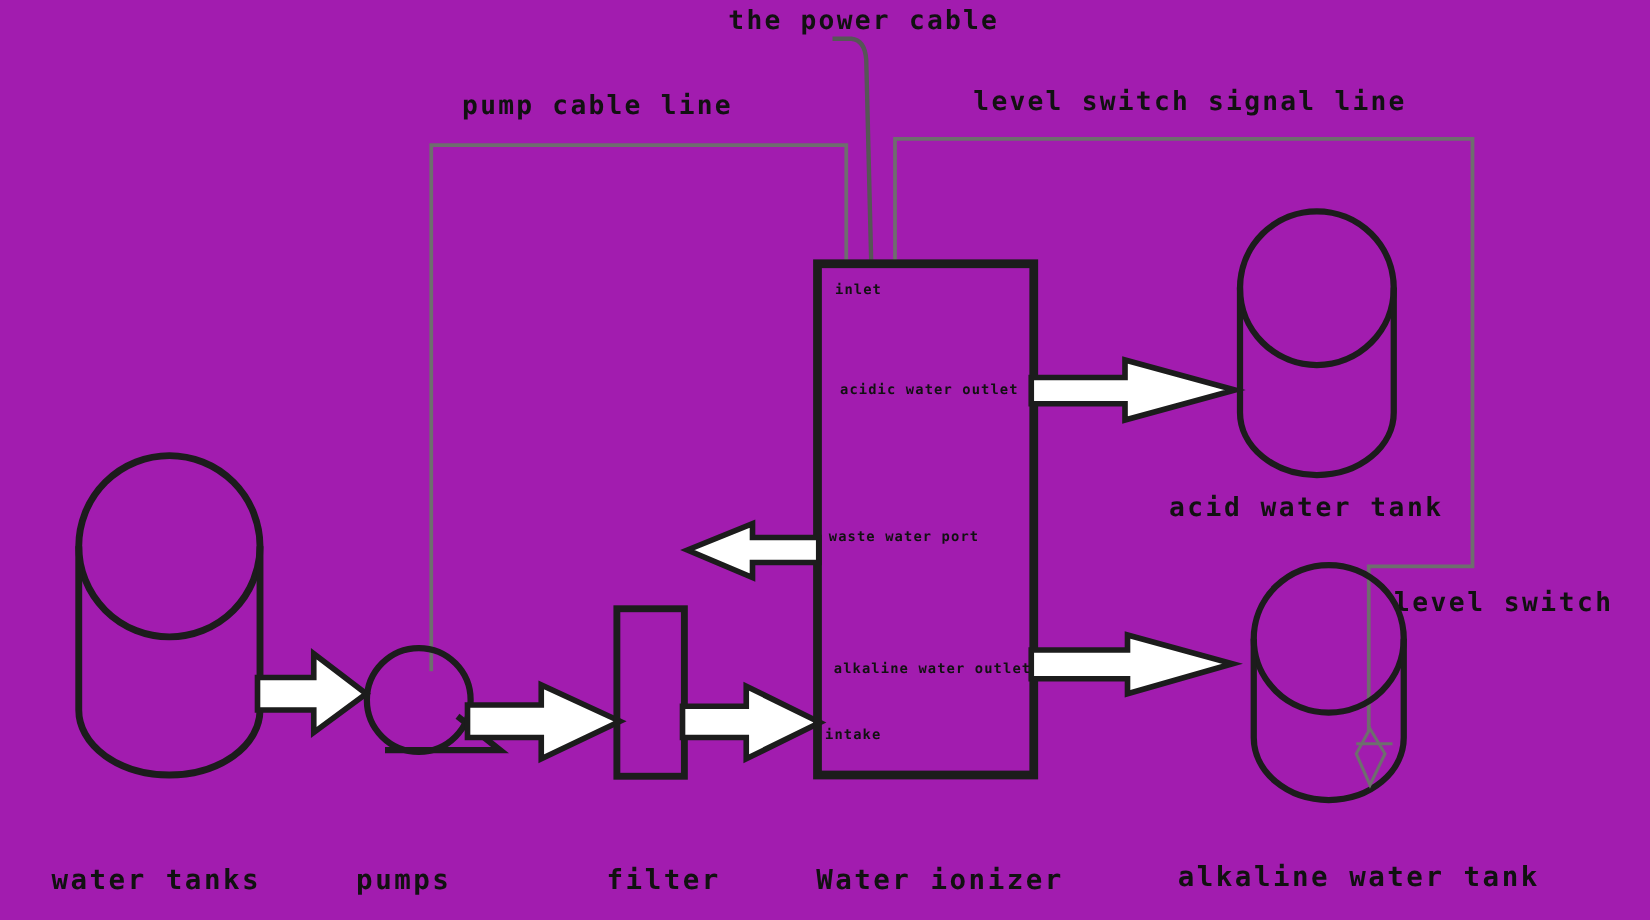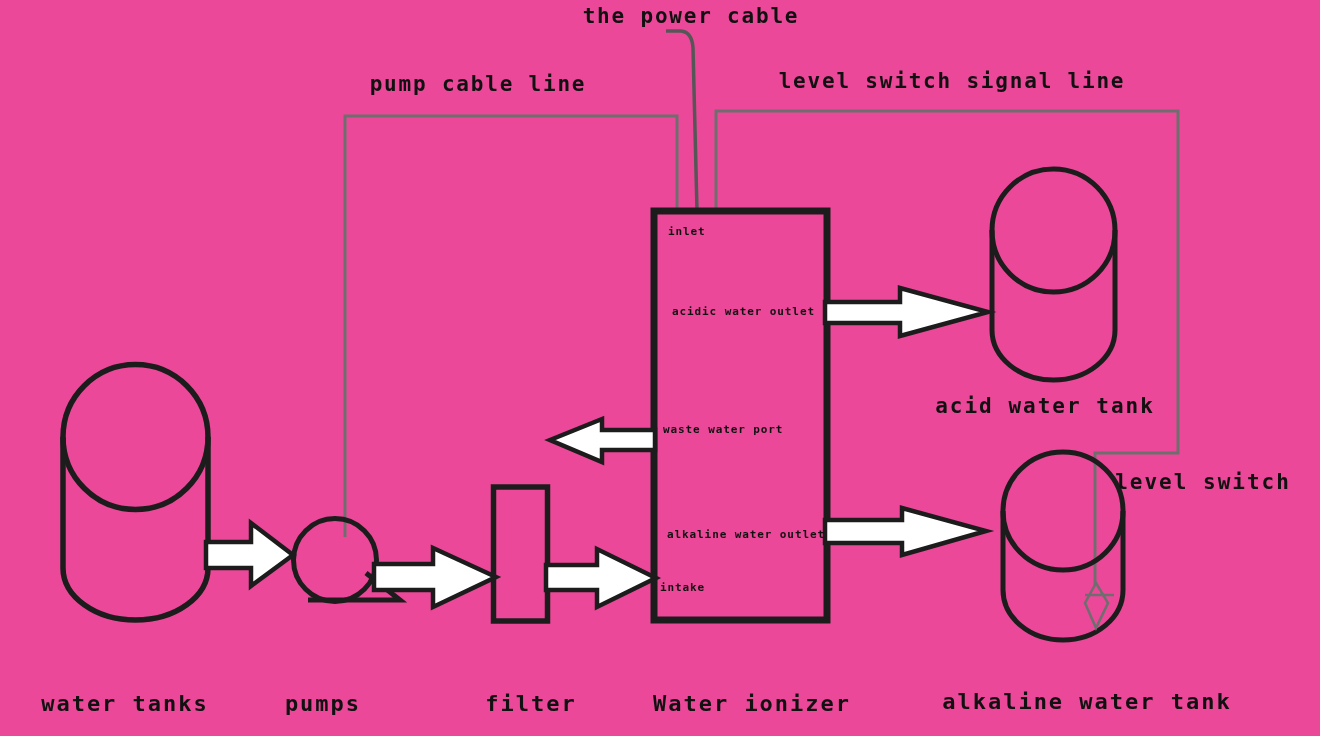--- a/index.html
+++ b/index.html
@@ -1,19 +1,19 @@
 <!DOCTYPE html>
 <html><head>
 <meta charset="utf-8">
 <style>
   html,body{margin:0;padding:0;background:#ffffff;}
   #stage{
     position:relative;
     width:1320px;height:736px;
-    background:#ec4899;
+    background:#a21caf;
     overflow:hidden;
     font-family:"DejaVu Sans Mono", monospace;
   }
   svg{position:absolute;left:0;top:0;}
   .lbl-top{
     font-family:"DejaVu Sans Mono", monospace;
     font-weight:bold;font-size:21px;letter-spacing:1.8px;
     fill:#111111;
   }
   .lbl-mid{

